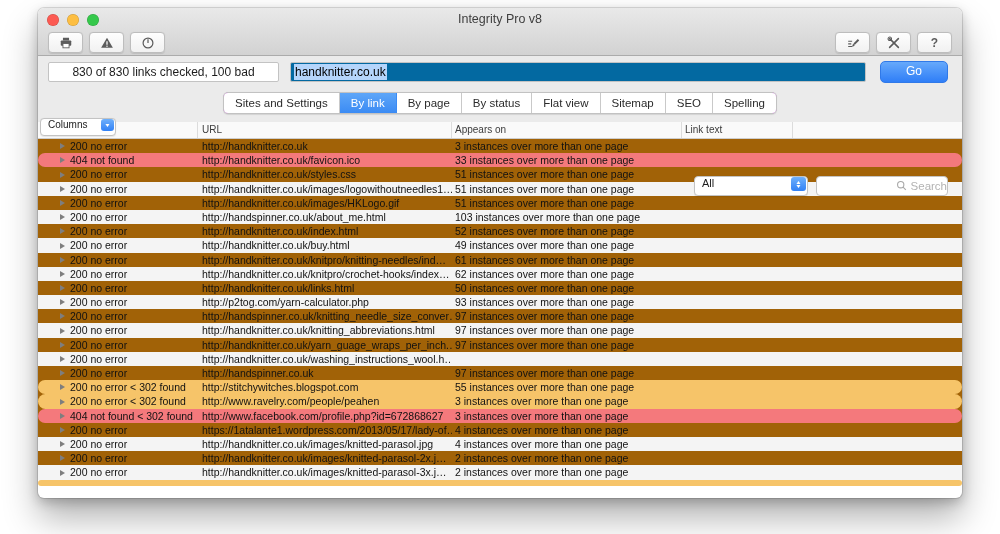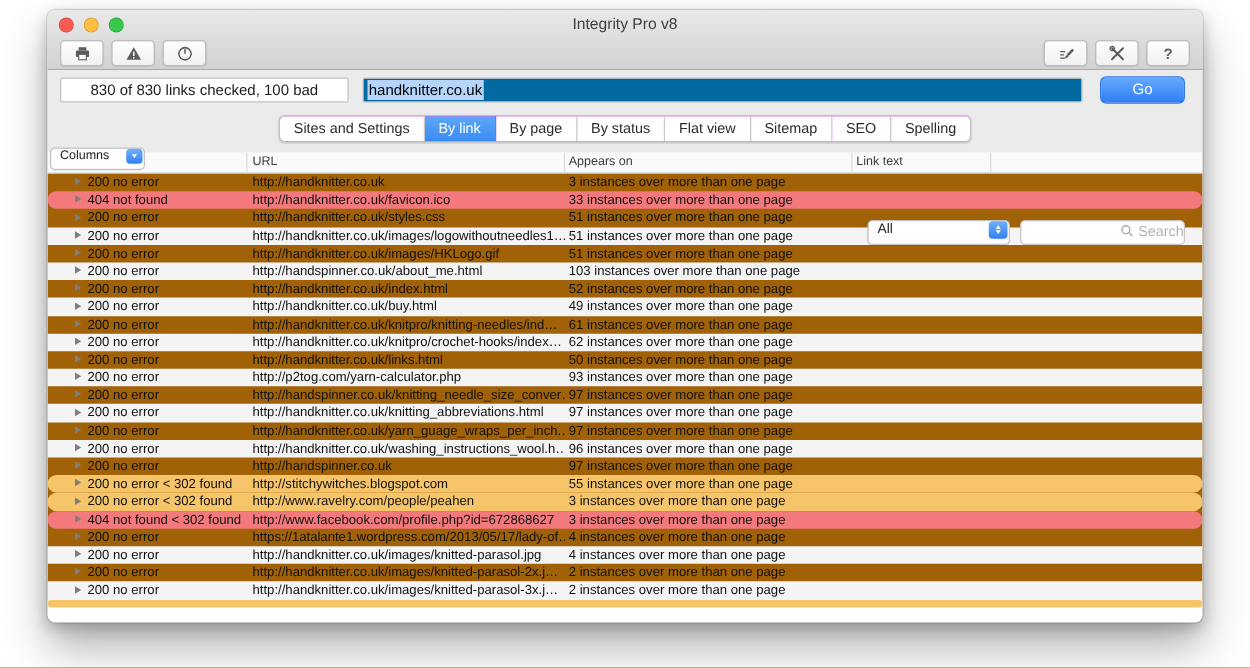--- a/index.html
+++ b/index.html
@@ -343,21 +343,20 @@
       <div class="trow">
         <div class="cell c-status"><span class="tri"></span><span>200 no error</span></div>
         <div class="cell c-url">http://handknitter.co.uk/yarn_guage_wraps_per_inch.…</div>
         <div class="cell c-appears">97 instances over more than one page</div>
         <div class="cell c-link"></div>
         <div class="cell c-fill"></div>
       </div>
       <div class="trow stripe">
         <div class="cell c-status"><span class="tri"></span><span>200 no error</span></div>
         <div class="cell c-url">http://handknitter.co.uk/washing_instructions_wool.h…</div>
-        <div class="cell c-appears">96 instances over more than one page</div>
         <div class="cell c-link"></div>
         <div class="cell c-fill"></div>
       </div>
       <div class="trow">
         <div class="cell c-status"><span class="tri"></span><span>200 no error</span></div>
         <div class="cell c-url">http://handspinner.co.uk</div>
         <div class="cell c-appears">97 instances over more than one page</div>
         <div class="cell c-link"></div>
         <div class="cell c-fill"></div>
       </div>

